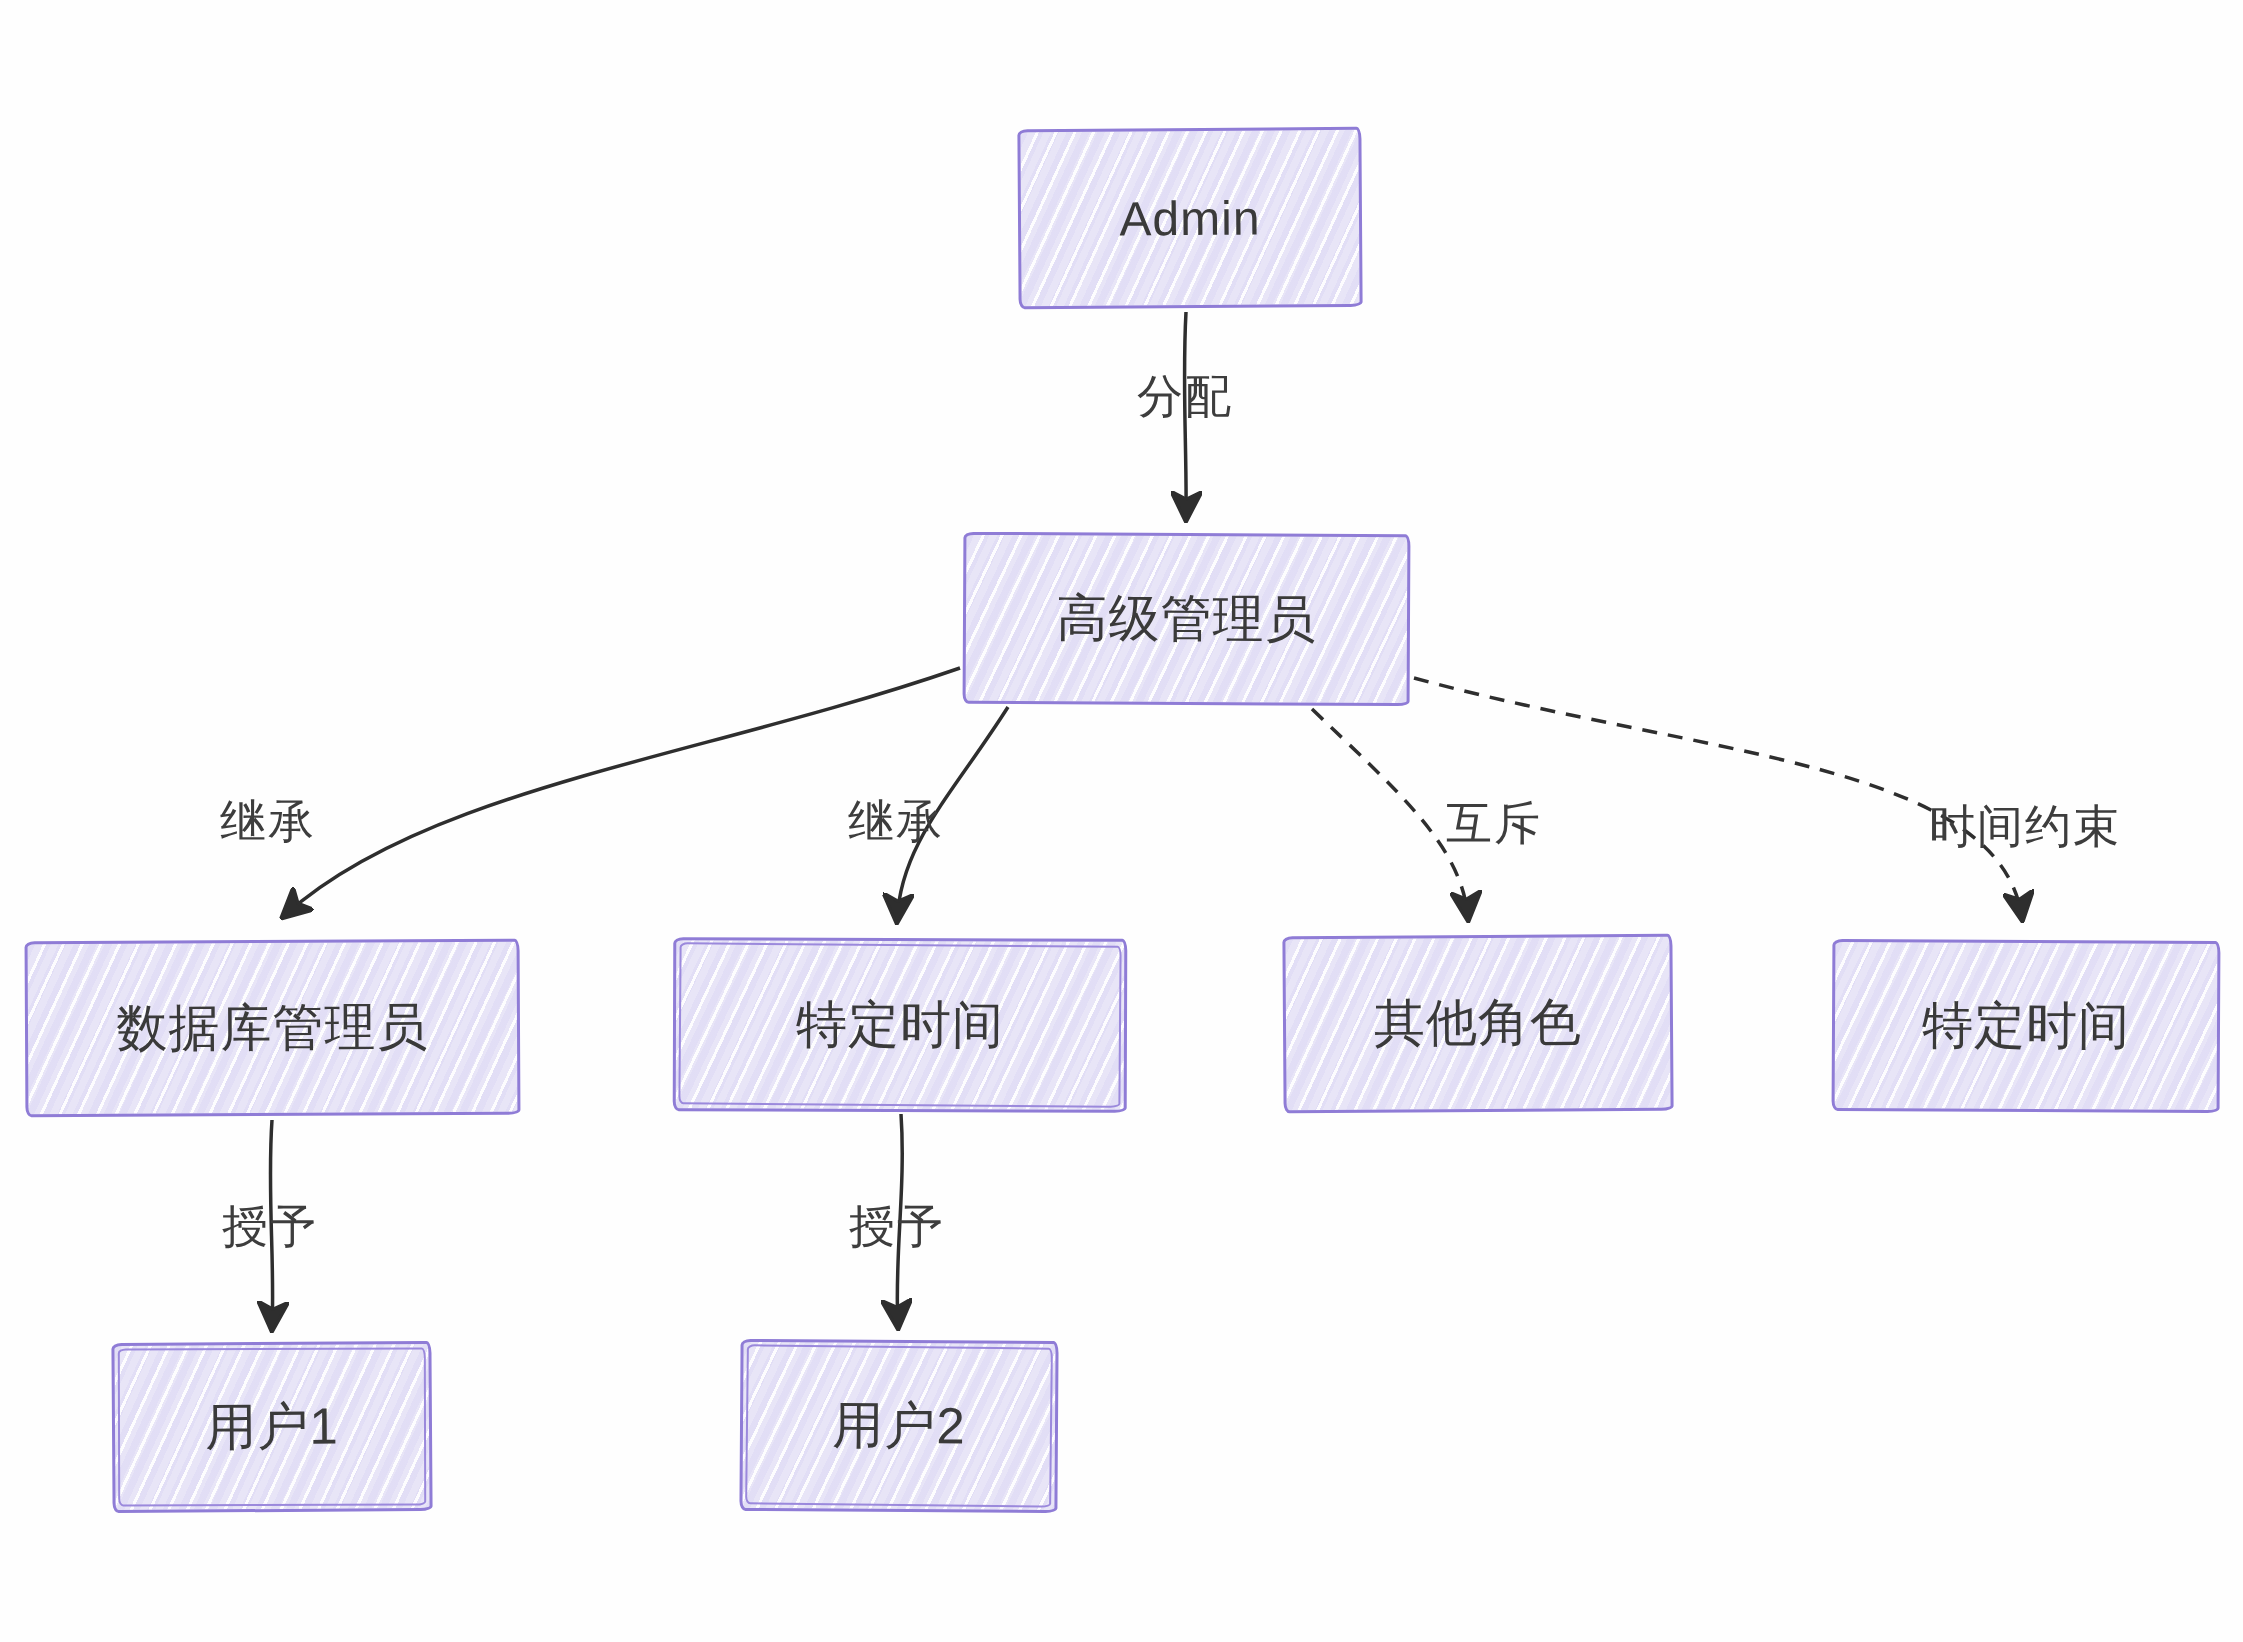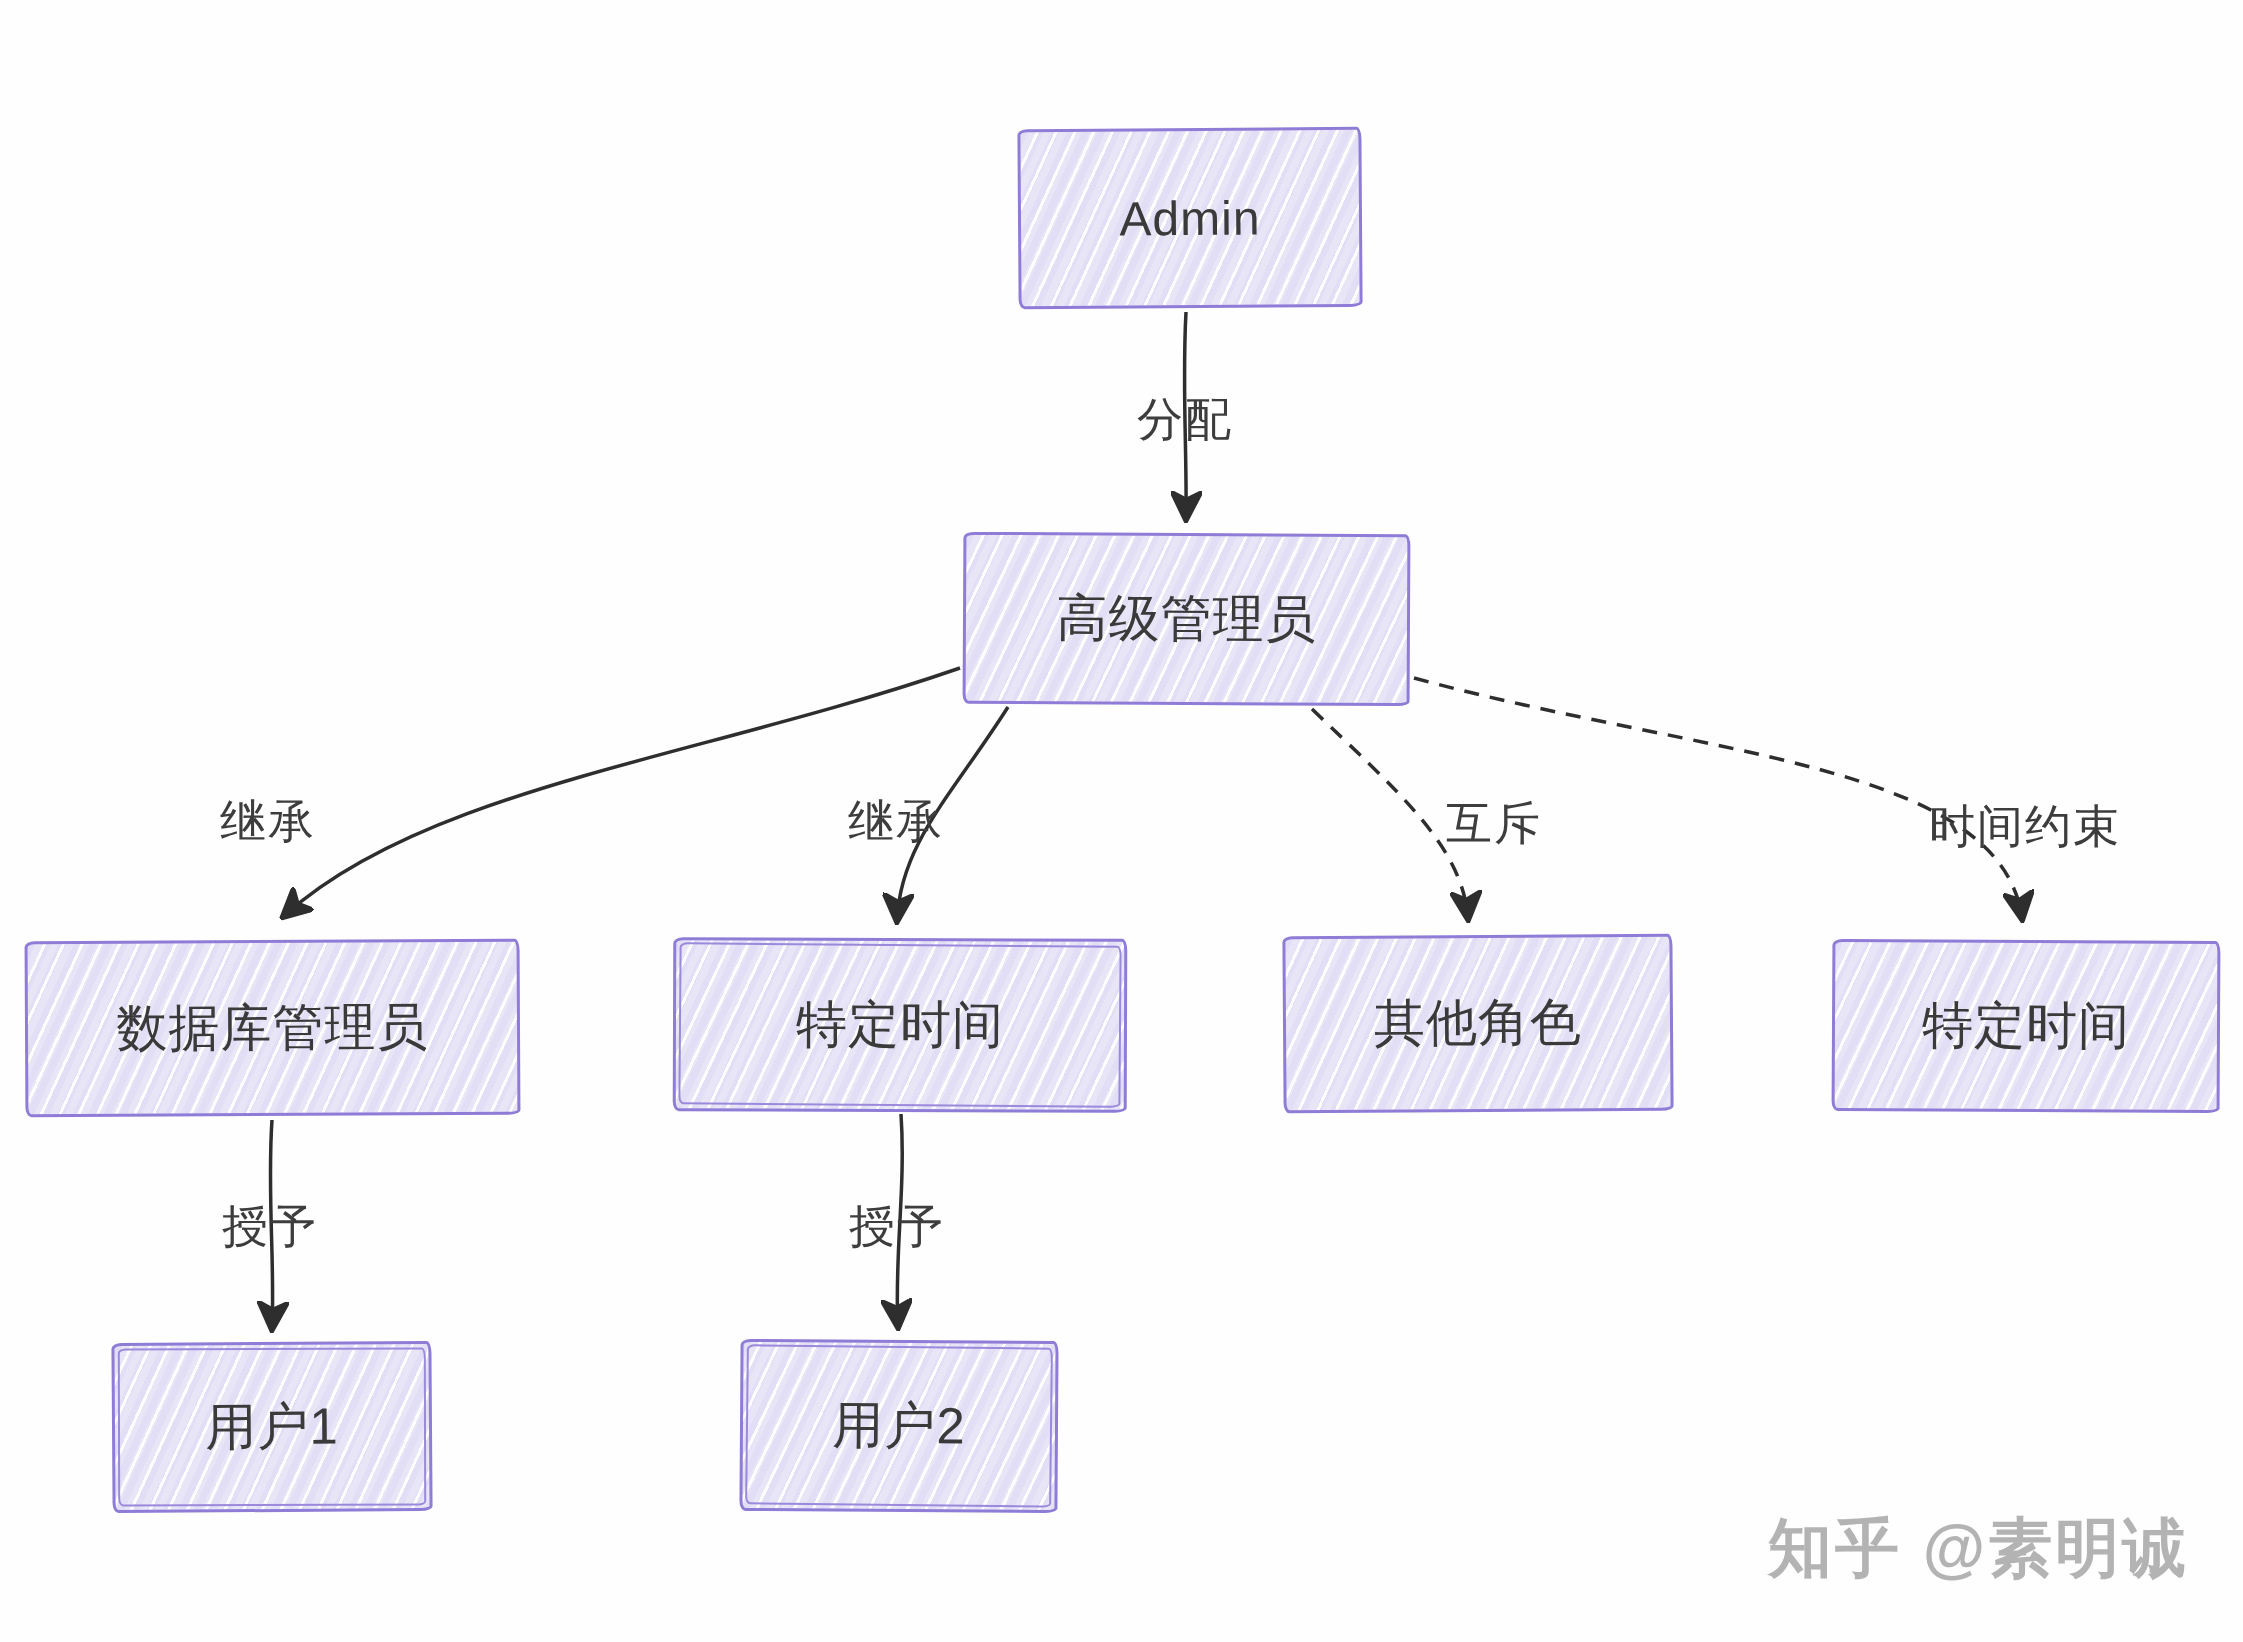--- a/index.html
+++ b/index.html
@@ -120,29 +120,28 @@
   </div>
 
   <div class="node double" style="left:112px; top:1342px; width:320px; height:170px; transform:rotate(-0.4deg);">
     <span>用户1</span>
   </div>
 
   <div class="node double" style="left:740px; top:1340px; width:318px; height:172px; transform:rotate(0.4deg);">
     <span>用户2</span>
   </div>
 
-  <div class="edge-label" style="left:1185px; top:420px;">分配</div>
+  <div class="edge-label" style="left:1185px; top:397px;">分配</div>
 
   <div class="edge-label" style="left:268px; top:822px;">继承</div>
 
   <div class="edge-label" style="left:896px; top:822px;">继承</div>
 
   <div class="edge-label" style="left:1470px; top:824px;margin-left:24px;">互斥</div>
 
   <div class="edge-label" style="left:2025px; top:827px;font-family:Liberation Mono, monospace;">时间约束</div>
 
   <div class="edge-label" style="left:270px; top:1227px;">授予</div>
 
   <div class="edge-label" style="left:897px; top:1227px;">授予</div>
 
-  <div class="watermark" style="left:1768px; top:1505px;">知乎 @素明诚</div>
 
 </div>
 
 </body></html>

